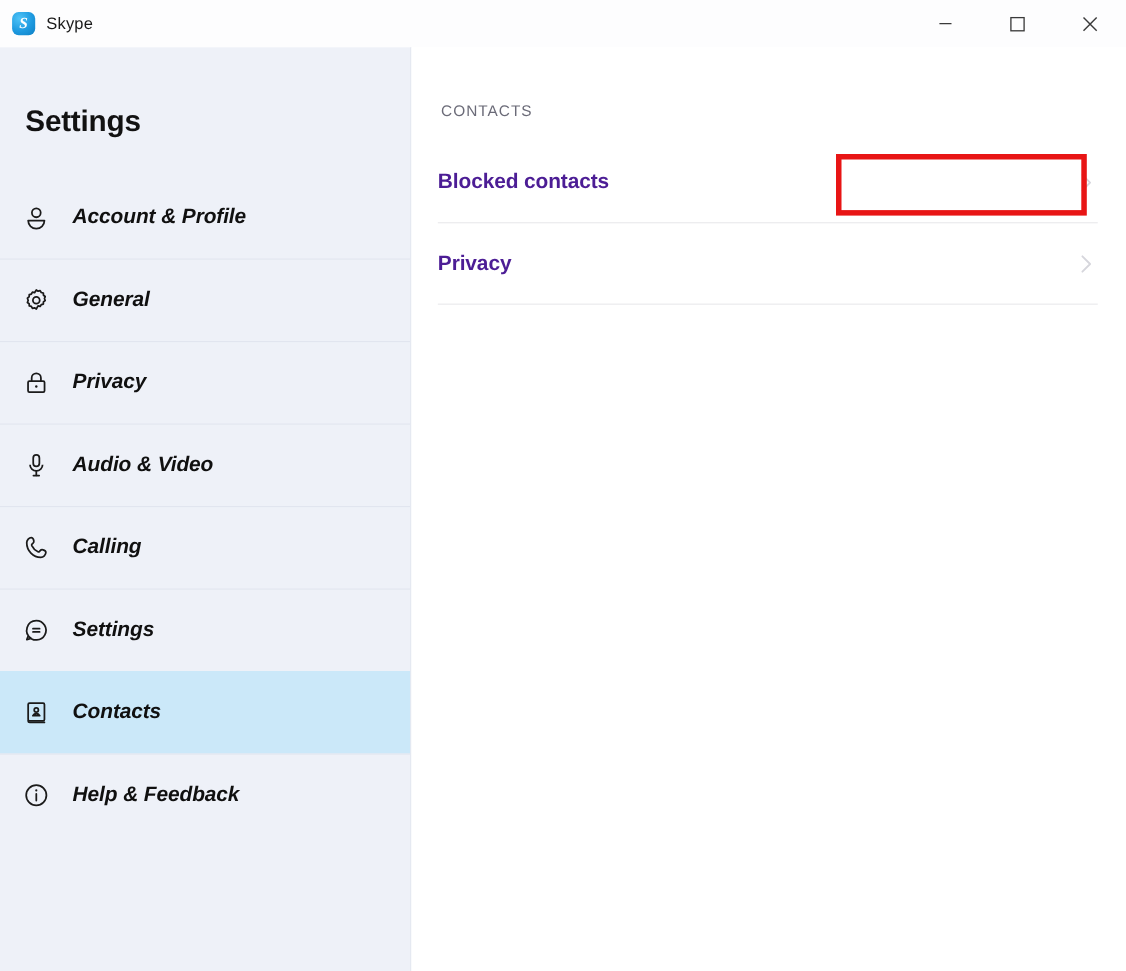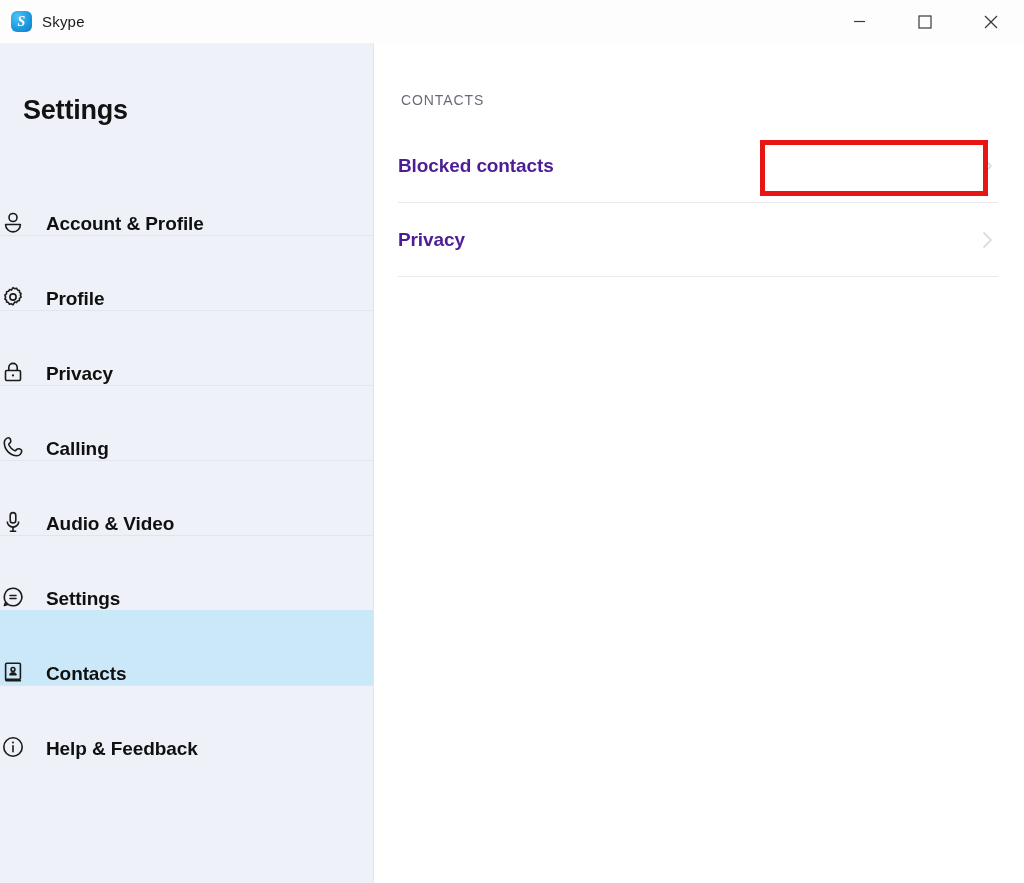--- a/index.html
+++ b/index.html
@@ -108,23 +108,25 @@
     letter-spacing: -0.2px;
   }
 
   .nav-list {
     margin-top: 34px;
   }
 
   .nav-item {
     height: 75px;
     display: flex;
-    align-items: flex-end;
+    align-items: center;
+    padding-left: 20px;
     border-top: 1px solid #e1e5ef;
     cursor: default;
+    font-style: italic;
   }
   .nav-item:first-child { border-top: none; }
   .nav-item.selected {
     background: #cbe8f9;
     border-top-color: #cbe8f9;
   }
   .nav-item.selected + .nav-item { border-top-color: #e1e5ef; }
 
   .nav-icon {
     width: 26px;
@@ -264,54 +266,54 @@
           <span class="nav-label">Account &amp; Profile</span>
         </div>
 
         <div class="nav-item">
           <span class="nav-icon">
             <svg width="24" height="24" viewBox="0 0 24 24" fill="none" stroke="currentColor" stroke-width="1.6">
               <circle cx="12" cy="12" r="3.1"></circle>
               <path d="M12 2.6l1.6 1.1 1.9-.5 1 1.7 1.9.5.1 2 1.6 1.2-.7 1.8.7 1.8-1.6 1.2-.1 2-1.9.5-1 1.7-1.9-.5L12 19.9l-1.6-1.1-1.9.5-1-1.7-1.9-.5-.1-2L3.9 14l.7-1.8L3.9 10l1.6-1.2.1-2 1.9-.5 1-1.7 1.9.5z" stroke-linejoin="round"></path>
             </svg>
           </span>
-          <span class="nav-label">Profile</span>
+          <span class="nav-label">General</span>
         </div>
 
         <div class="nav-item">
           <span class="nav-icon">
             <svg width="24" height="24" viewBox="0 0 24 24" fill="none" stroke="currentColor" stroke-width="1.6">
               <rect x="4.5" y="10.5" width="15" height="10" rx="1.2"></rect>
               <path d="M7.8 10.5V7.6a4.2 4.2 0 0 1 8.4 0v2.9"></path>
               <circle cx="12" cy="15.4" r="1.1" fill="currentColor" stroke="none"></circle>
             </svg>
           </span>
           <span class="nav-label">Privacy</span>
         </div>
 
-
-        <div class="nav-item">
-          <span class="nav-icon">
-            <svg width="24" height="24" viewBox="0 0 24 24" fill="none" stroke="currentColor" stroke-width="1.6">
-              <path d="M7.4 2.8c1.4 0 2 1.3 2.3 2.6.3 1.2.1 1.8-.6 2.4l-1 .9c-.4.4-.4.8-.2 1.3a12 12 0 0 0 5.6 5.6c.5.2.9.2 1.3-.2l.9-1c.6-.7 1.2-.9 2.4-.6 1.3.3 2.6.9 2.6 2.3 0 2.4-2.2 4.6-4.6 4.6C9.2 20.7 3.3 14.8 3.3 7.4c0-2.4 2.2-4.6 4.1-4.6z" stroke-linejoin="round"></path>
-            </svg>
-          </span>
-          <span class="nav-label">Calling</span>
-        </div>
 
         <div class="nav-item">
           <span class="nav-icon">
             <svg width="24" height="24" viewBox="0 0 24 24" fill="none" stroke="currentColor" stroke-width="1.6">
               <rect x="9.2" y="2.6" width="5.6" height="10.4" rx="2.8"></rect>
               <path d="M6.3 11.4a5.7 5.7 0 0 0 11.4 0"></path>
               <path d="M12 17.2v3.9" stroke-linecap="round"></path>
               <path d="M9.4 21.3h5.2" stroke-linecap="round"></path>
             </svg>
           </span>
           <span class="nav-label">Audio &amp; Video</span>
+        </div>
+
+        <div class="nav-item">
+          <span class="nav-icon">
+            <svg width="24" height="24" viewBox="0 0 24 24" fill="none" stroke="currentColor" stroke-width="1.6">
+              <path d="M7.4 2.8c1.4 0 2 1.3 2.3 2.6.3 1.2.1 1.8-.6 2.4l-1 .9c-.4.4-.4.8-.2 1.3a12 12 0 0 0 5.6 5.6c.5.2.9.2 1.3-.2l.9-1c.6-.7 1.2-.9 2.4-.6 1.3.3 2.6.9 2.6 2.3 0 2.4-2.2 4.6-4.6 4.6C9.2 20.7 3.3 14.8 3.3 7.4c0-2.4 2.2-4.6 4.1-4.6z" stroke-linejoin="round"></path>
+            </svg>
+          </span>
+          <span class="nav-label">Calling</span>
         </div>
 
         <div class="nav-item">
           <span class="nav-icon">
             <svg width="24" height="24" viewBox="0 0 24 24" fill="none" stroke="currentColor" stroke-width="1.6">
               <path d="M12 3.2a8.8 8.8 0 1 1-7.3 13.7l-1.3 3.6 3.8-1.2A8.8 8.8 0 0 1 12 3.2z" stroke-linejoin="round"></path>
               <path d="M9 10.5h6M9 13.5h6" stroke-linecap="round"></path>
             </svg>
           </span>
           <span class="nav-label">Settings</span>

